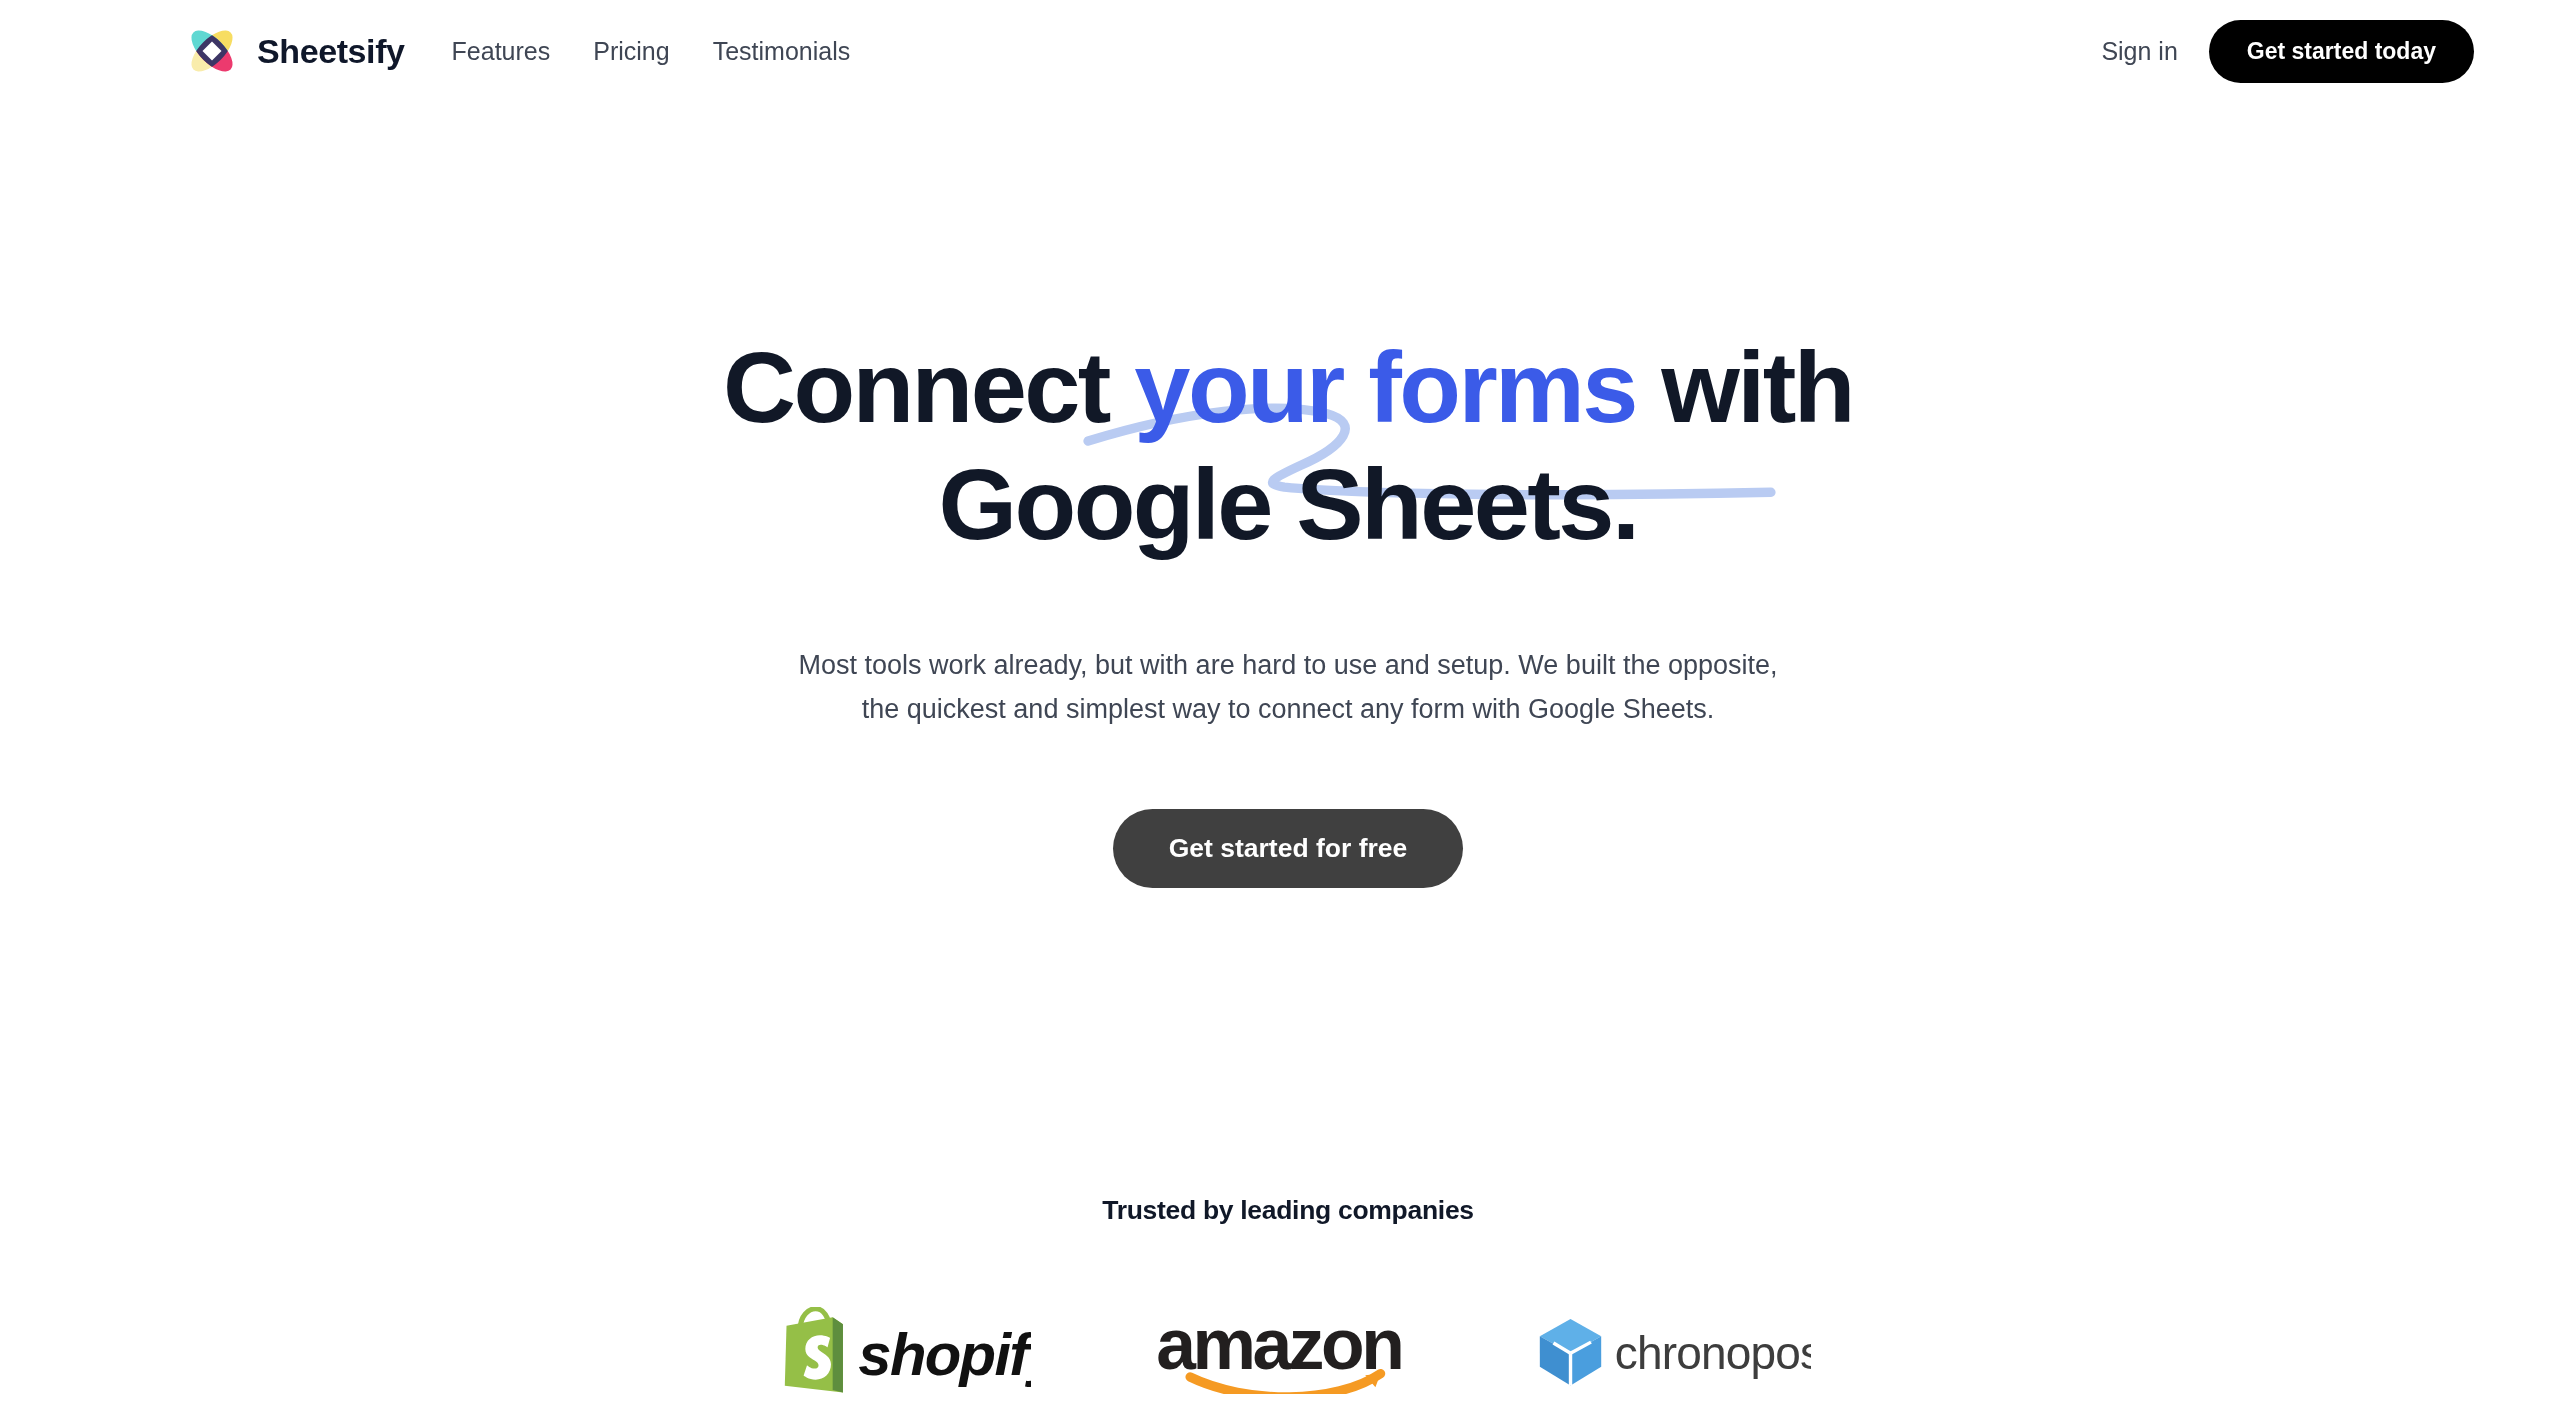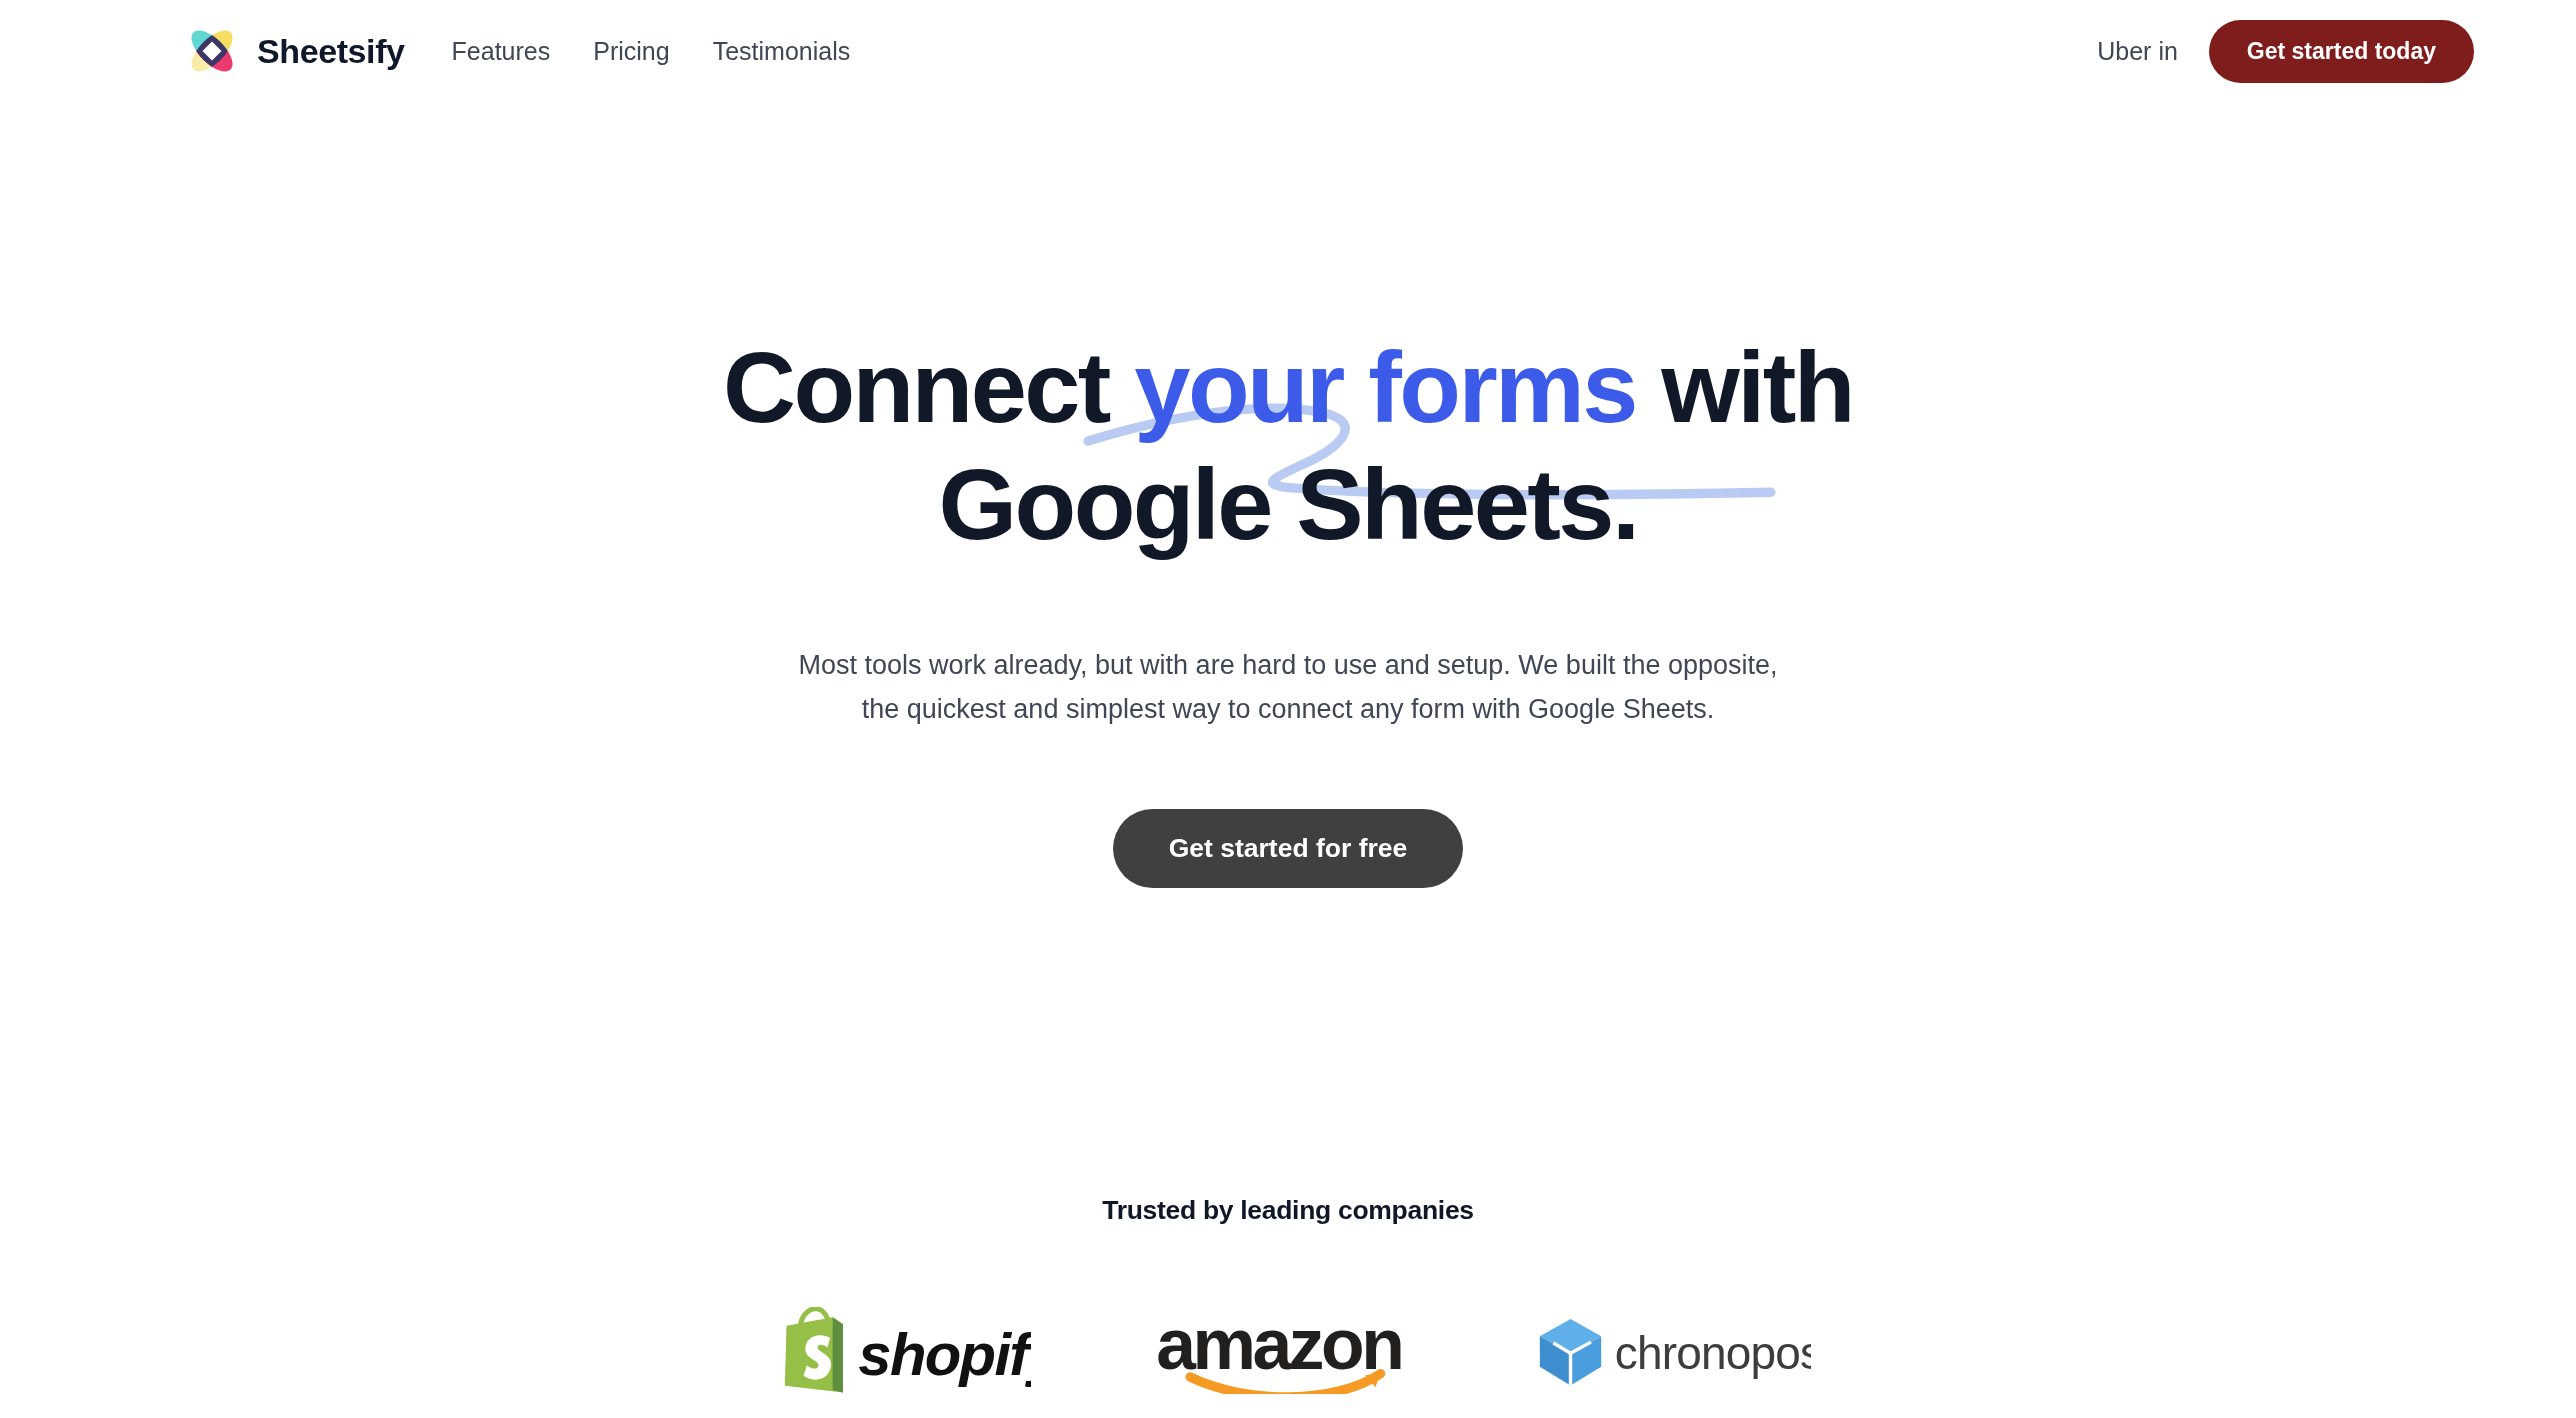--- a/index.html
+++ b/index.html
@@ -75,21 +75,21 @@
   }
 
   .signin-link {
     font-size: 25px;
     color: #3f4654;
     text-decoration: none;
     white-space: nowrap;
   }
 
   .btn-primary {
-    background: #7f1d1d;
+    background: #000000;
     color: #ffffff;
     font-size: 23px;
     font-weight: 700;
     border: none;
     border-radius: 853px;
     padding: 18px 38px;
     cursor: pointer;
     white-space: nowrap;
     font-family: "Liberation Sans", sans-serif;
   }
@@ -241,21 +241,21 @@
       <span class="brand-name">Sheetsify</span>
     </a>
 
     <nav class="nav">
       <a class="nav-link" href="#">Features</a>
       <a class="nav-link" href="#">Pricing</a>
       <a class="nav-link" href="#">Testimonials</a>
     </nav>
 
     <div class="header-right">
-      <a class="signin-link" href="#">Uber in</a>
+      <a class="signin-link" href="#">Sign in</a>
       <button class="btn-primary">Get started today</button>
     </div>
 
   </header>
 
   <section class="hero">
 
     <svg class="swoosh" viewBox="0 0 840 180">
       <path d="M20 62 C 130 28, 240 14, 300 30 C 340 41, 320 68, 270 90 C 235 106, 225 112, 250 116 C 330 124, 560 128, 820 122" fill="none" stroke="#b9cbf2" stroke-width="11" stroke-linecap="round" stroke-linejoin="round"></path>
     </svg>

